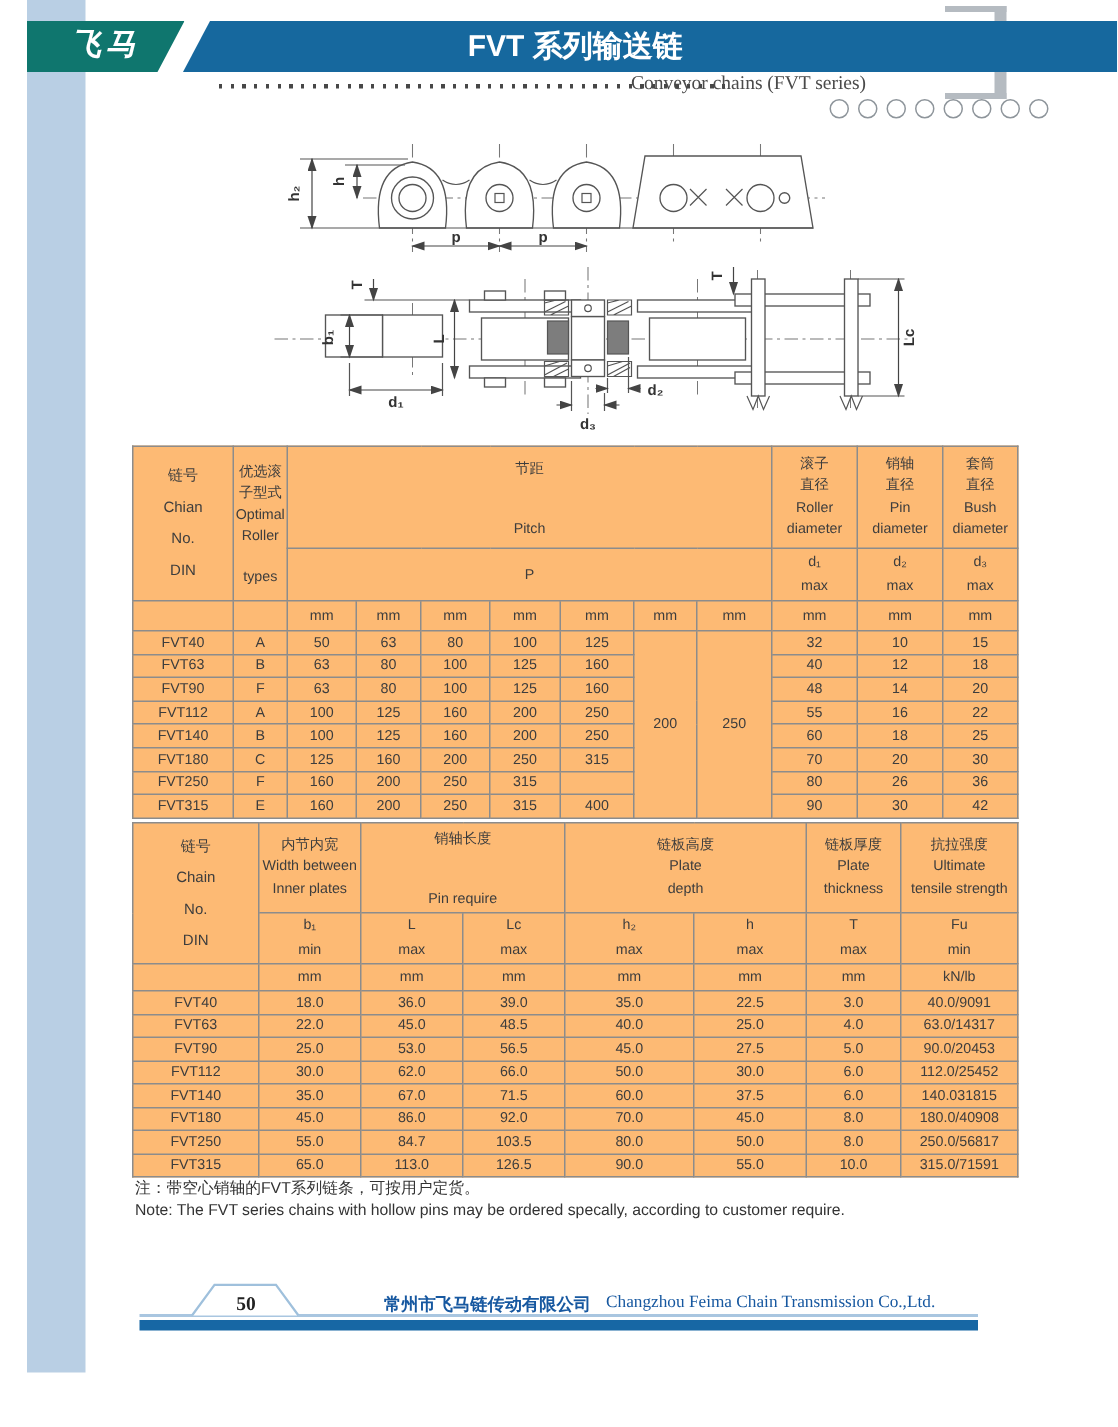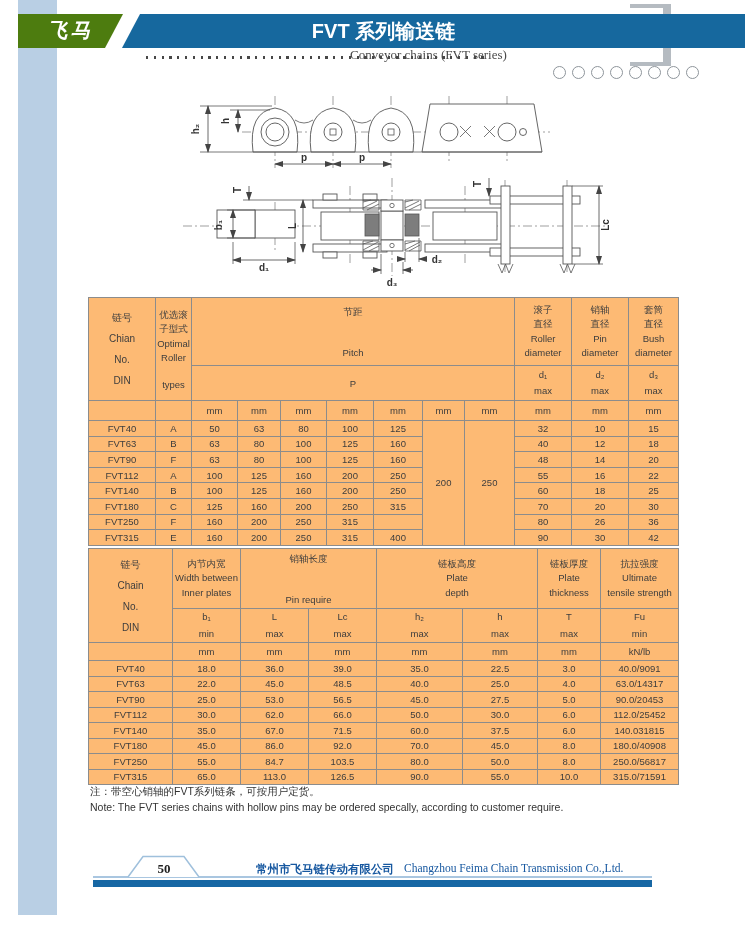--- a/index.html
+++ b/index.html
@@ -3,30 +3,30 @@
 <meta charset="utf-8">
 <style>
   html,body{margin:0;padding:0;background:#ffffff;}
   body{font-family:"Liberation Sans", sans-serif; color:#3d3d3d;}
   #page{position:relative;width:745px;height:951px;background:#fff;overflow:hidden;}
 
   
   .left-bar{position:absolute;left:18px;top:0;width:39px;height:915px;background:#b9cfe4;}
   .bracket{position:absolute;left:630px;top:4px;width:33px;height:54px;
     border-top:4px solid #b5bbc1;border-right:8px solid #b5bbc1;border-bottom:4px solid #b5bbc1;z-index:1;}
-  .logo-band{position:absolute;left:18px;top:14px;width:105px;height:34px;background:#4d7c0f;z-index:2;
+  .logo-band{position:absolute;left:18px;top:14px;width:105px;height:34px;background:#0f766e;z-index:2;
     clip-path:polygon(0 0,100% 0,calc(100% - 18px) 100%,0 100%);
     color:#fff;font-size:20px;font-weight:bold;font-style:italic;text-align:center;line-height:33px;letter-spacing:3px;}
   .title-band{position:absolute;left:122px;top:14px;width:623px;height:34px;background:#16689e;z-index:2;
     clip-path:polygon(18px 0,100% 0,100% 100%,0 100%);
     color:#fff;font-size:20px;font-weight:bold;text-align:center;line-height:34px;padding-right:0;box-sizing:border-box;}
   .title-band span{display:inline-block;margin-right:100px;}
   .dotted-line{position:absolute;left:146px;top:56px;width:340px;height:3px;
     background:repeating-linear-gradient(90deg,#474747 0 2.2px,transparent 2.2px 7.8px);}
-  .subtitle{position:absolute;left:350px;top:47px;width:298px;text-align:left;
+  .subtitle{position:absolute;left:350px;top:47px;width:298px;text-align:center;
     font-family:"Liberation Serif", serif;font-size:13px;color:#4a4a4a;}
   .circles{position:absolute;left:553px;top:66px;display:flex;gap:6px;}
   .circles span{width:11px;height:11px;border:1.5px solid #8e959b;border-radius:50%;background:#fff;}
 
   
   .drawing{position:absolute;}
   svg text{font-family:"Liberation Sans", sans-serif;font-size:10px;font-weight:bold;fill:#333;}
   .thin{stroke:#555;stroke-width:0.8;fill:none;}
   .dim{stroke:#444;stroke-width:0.8;fill:none;}
   .cl{stroke:#777;stroke-width:0.7;fill:none;stroke-dasharray:9 3 2 3;}

